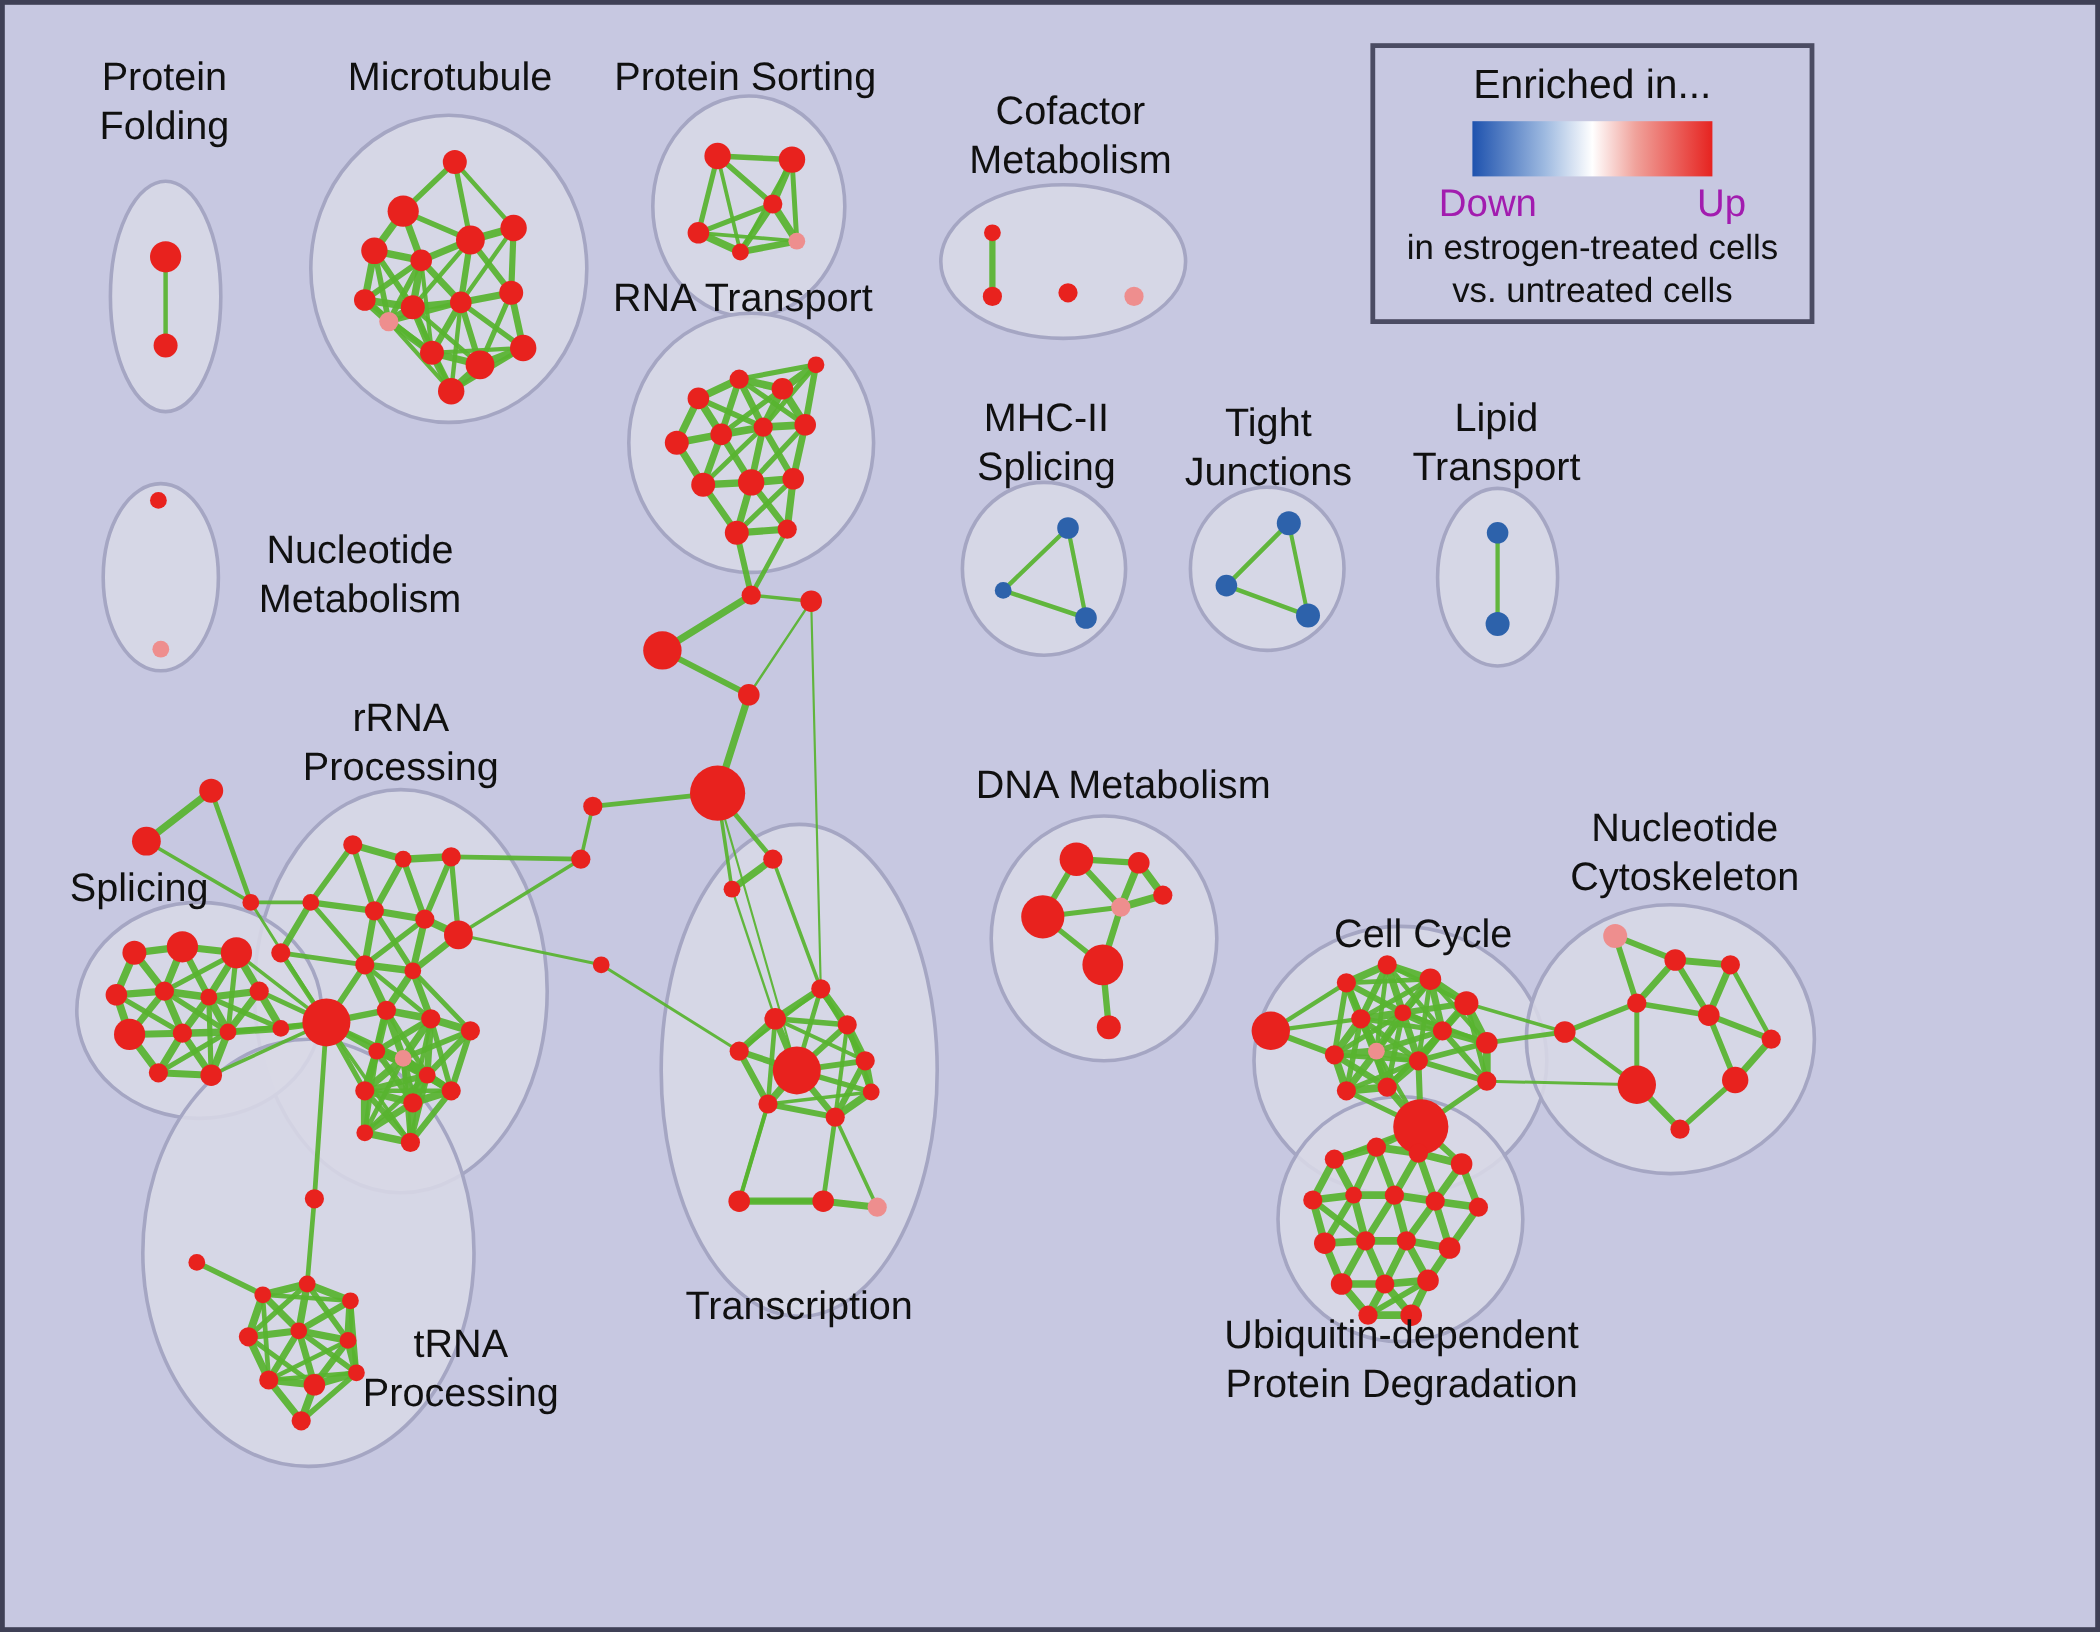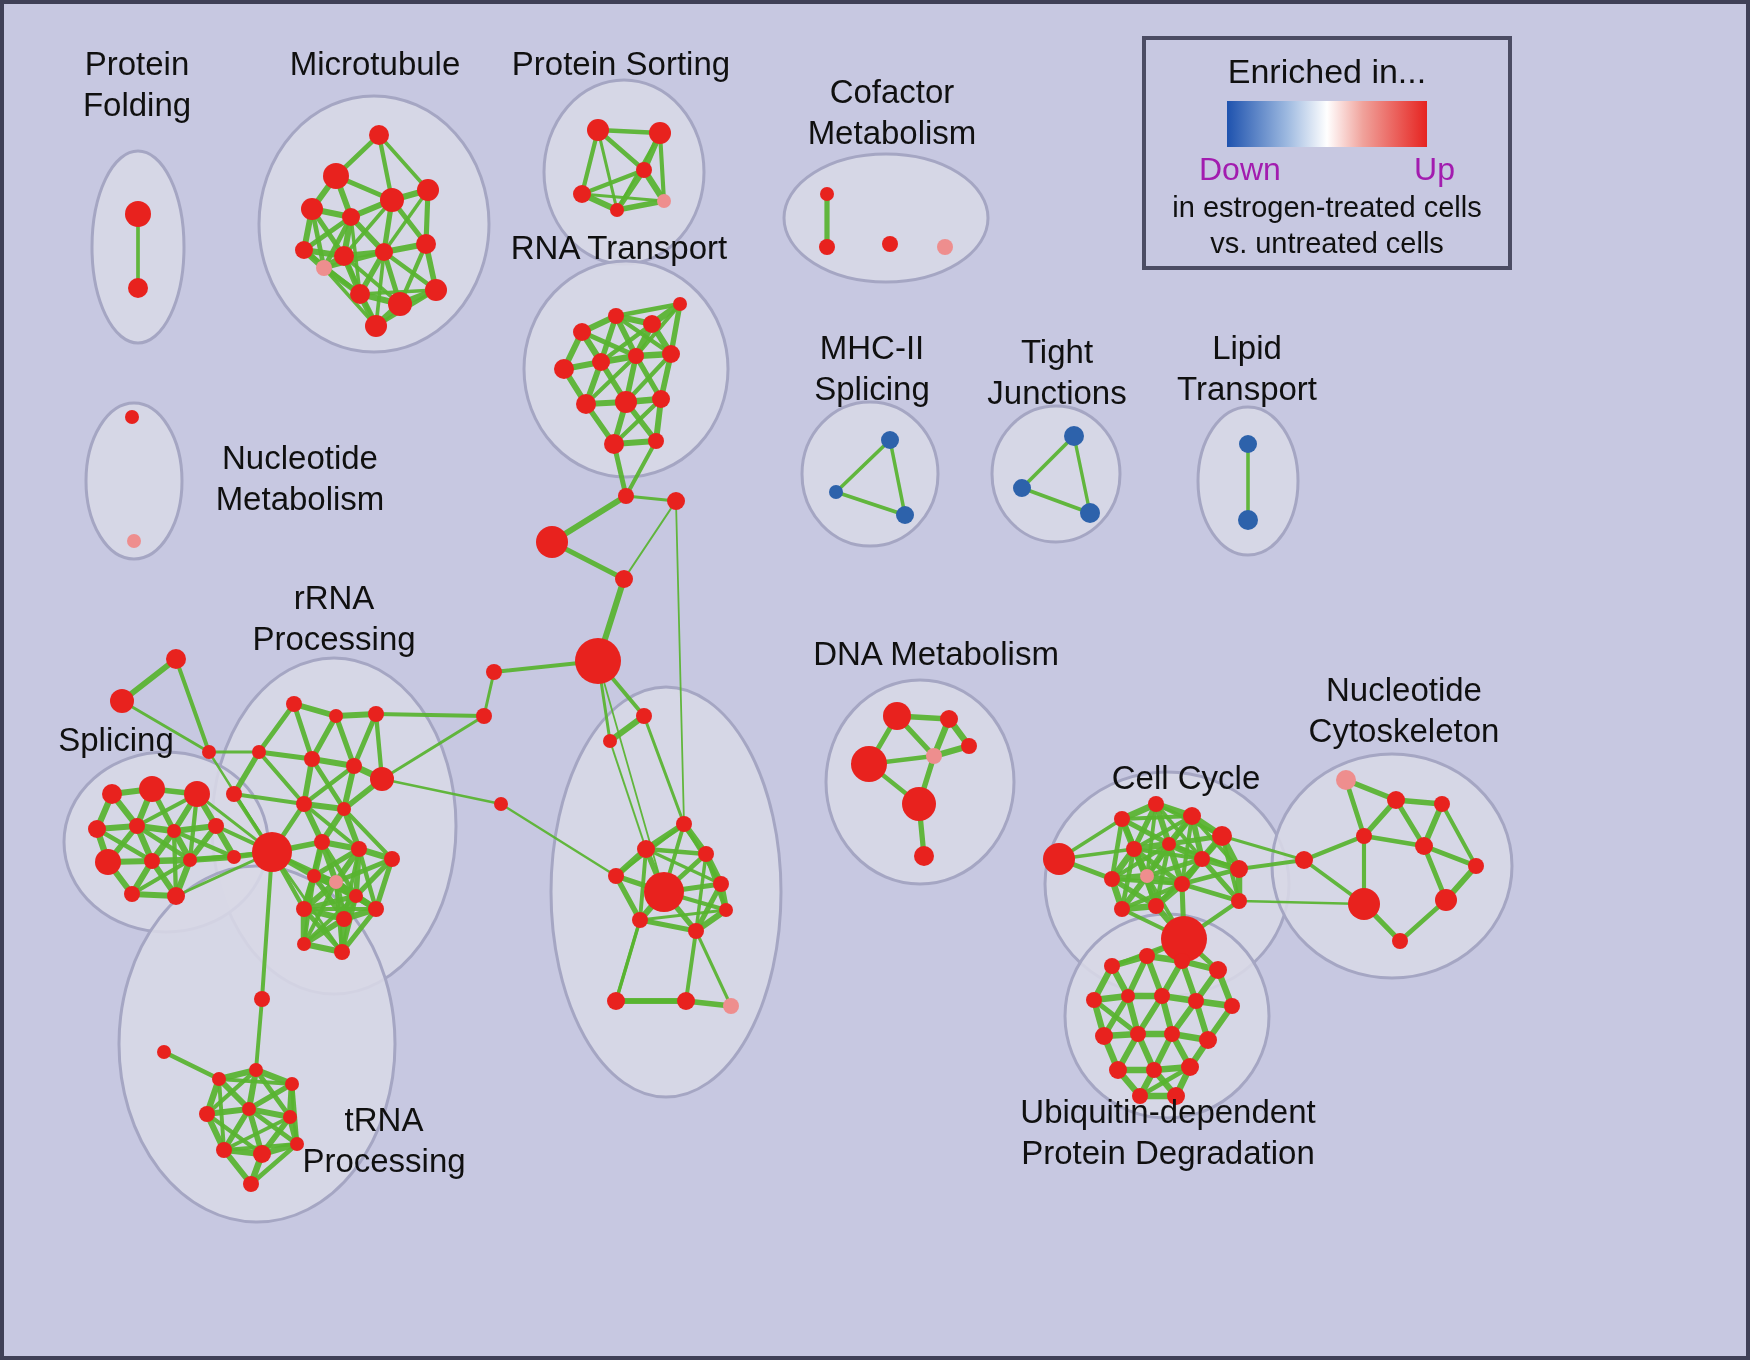--- a/index.html
+++ b/index.html
@@ -713,19 +713,20 @@
 Junctions</div>
     <div class="cluster-label" style="left: 1023px; top: 324px;">Lipid
 Transport</div>
     <div class="cluster-label" style="left: 76px; top: 434px;">Nucleotide
 Metabolism</div>
     <div class="cluster-label" style="left: 110px; top: 574px;">rRNA
 Processing</div>
     <div class="cluster-label" style="left: -108px; top: 716px;">Splicing</div>
     <div class="cluster-label" style="left: 160px; top: 1096px;">tRNA
 Processing</div>
+    <div class="cluster-label" style="left: 442px; top: 1064px;">Transcription</div>
     <div class="cluster-label" style="left: 712px; top: 630px;">DNA Metabolism</div>
     <div class="cluster-label" style="left: 962px; top: 754px;">Cell Cycle</div>
     <div class="cluster-label" style="left: 1180px; top: 666px;">Nucleotide
 Cytoskeleton</div>
     <div class="cluster-label" style="left: 944px; top: 1088px;">Ubiquitin-dependent
 Protein Degradation</div>
   </div>
 
 </body></html>

